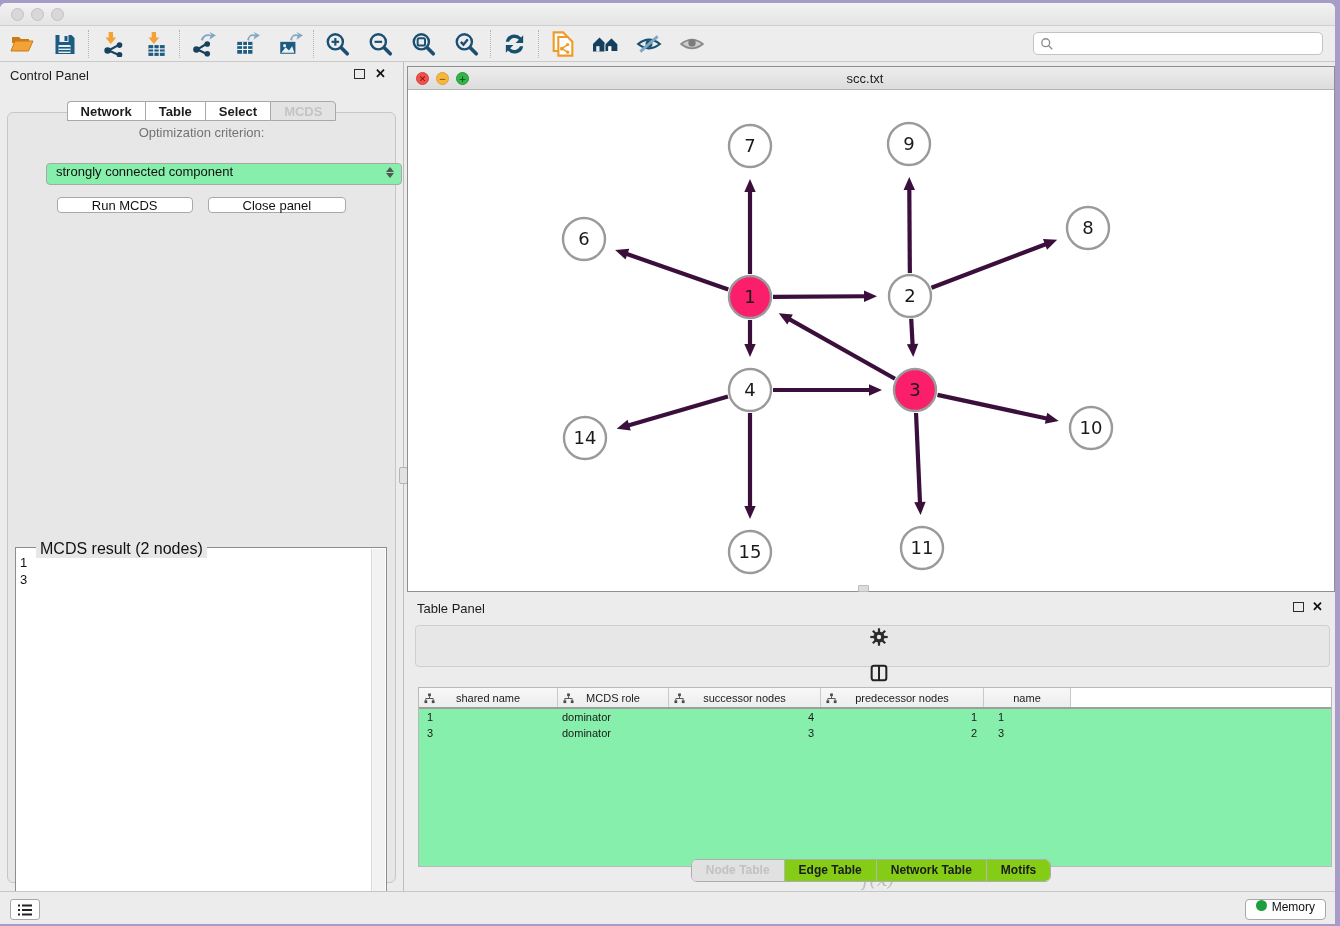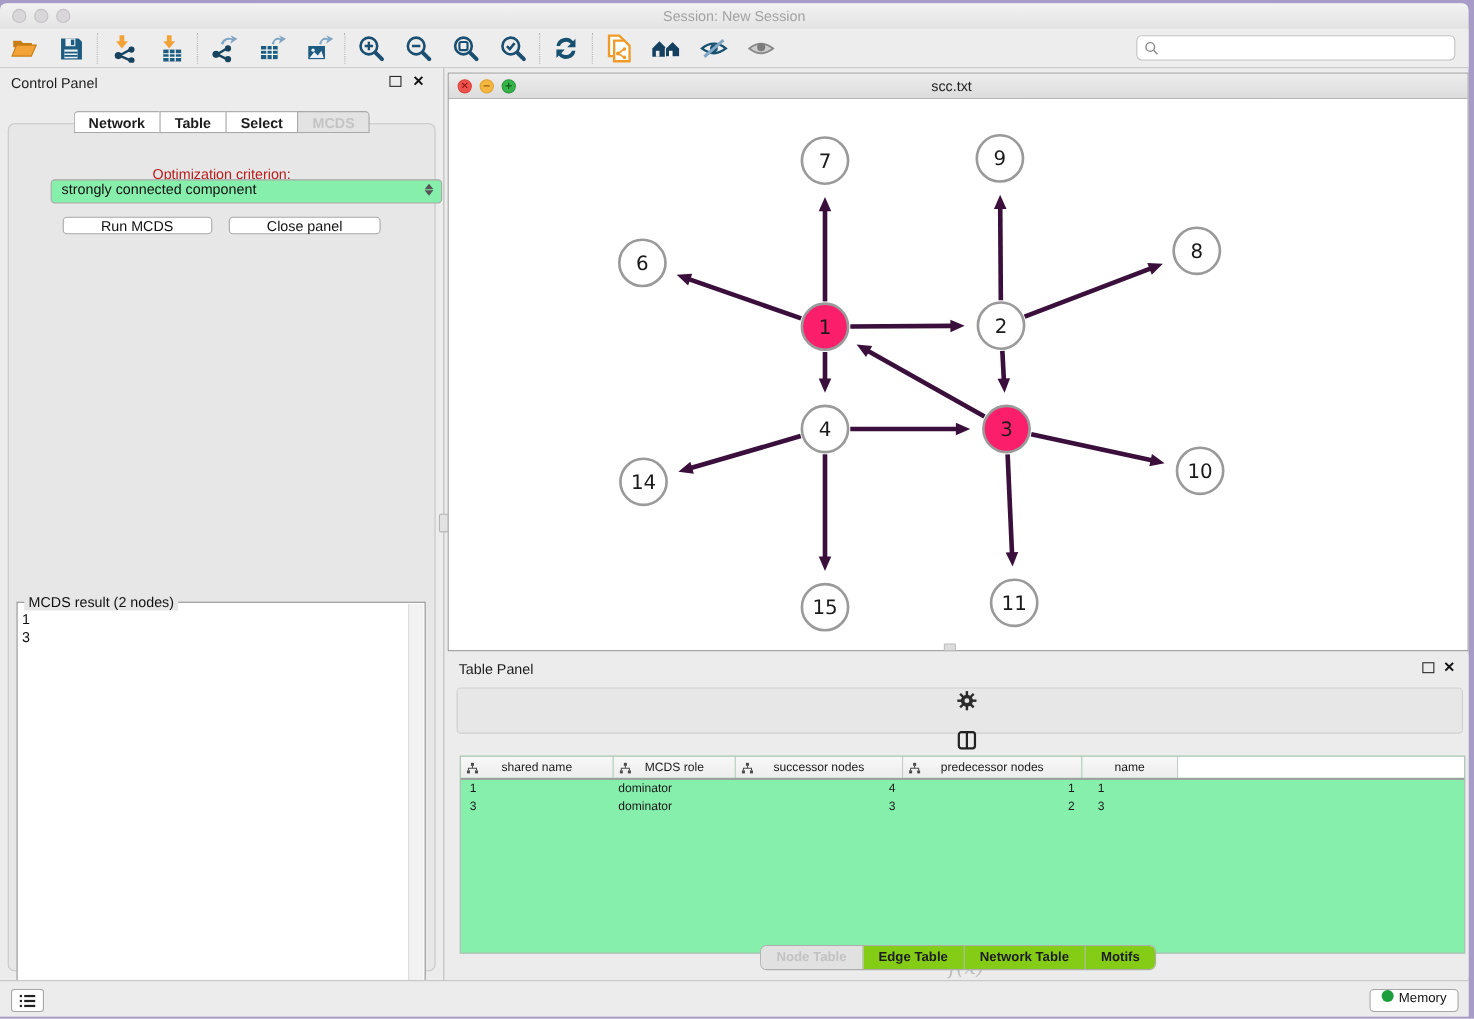--- a/index.html
+++ b/index.html
@@ -25,30 +25,30 @@
   .panel-head { position:relative; height:26px; }
   .panel-title { position:absolute; left:10px; top:6px; font-size:13px; color:#1c1c1c; }
   .float-ico { position:absolute; top:7px; width:11px; height:10px; border:1.5px solid #2b2b2b; background:transparent; }
   .close-ico { position:absolute; top:4px; font-size:13px; font-weight:bold; color:#111; }
   .cp-tabs { position:absolute; left:0; top:39px; width:100%; display:flex; justify-content:center; z-index:2; }
   .cp-tab { height:20px; padding:2px 13px; background:#fff; border:1px solid #a8a8a8; border-right:none; font-size:13px; font-weight:bold; color:#1d1d1d; }
   .cp-tab:first-child { border-radius:4px 0 0 0; }
   .cp-tab:last-child { border-right:1px solid #a8a8a8; border-radius:0 4px 0 0; }
   .cp-tab.active { background:#e3e3e3; color:#c4c4c4; }
   .cp-body { position:absolute; left:7px; top:50px; width:389px; height:771px; background:#e7e7e7; border:1px solid #c6c6c6; border-radius:6px; }
-  .opt-label { margin-top:38px; text-align:center; font-size:13px; color:#b91c1c; }
+  .opt-label { margin-top:12px; text-align:center; font-size:13px; color:#737373; }
   .criterion { position:absolute; left:38px; top:50px; width:356px; height:22px; background:#86efac; border:1px solid #a8a8a8; border-radius:4px; font-size:13px; color:#111; display:flex; align-items:flex-start; padding-left:9px; }
   .chevrons { position:absolute; right:7px; top:3px; display:flex; flex-direction:column; gap:1px; }
   .chevrons i { width:0; height:0; border-left:4px solid transparent; border-right:4px solid transparent; }
   .chev-up { border-bottom:5px solid #555; }
   .chev-dn { border-top:5px solid #555; }
   .cp-buttons { position:absolute; left:0; top:84px; width:100%; display:flex; justify-content:center; gap:15px; }
   .mac-btn { height:16px; background:#fff; border:1px solid #a8a8a8; border-radius:4px; font-size:13px; color:#111; padding:0 34px; font-family:"Liberation Sans",sans-serif; }
   .result-group { position:absolute; left:7px; top:434px; width:372px; height:375px; border:1px solid #8d8d8d; background:#fff; }
-  .result-legend { position:absolute; left:6px; top:-8px; background:#e7e7e7; padding:0 4px; font-size:13px; color:#111; }
+  .result-legend { position:absolute; left:20px; top:-8px; background:#e7e7e7; padding:0 4px; font-size:16px; color:#111; }
   .result-lines { position:absolute; left:4px; top:6px; font-size:13px; color:#111; line-height:17px; }
   .result-scroll { position:absolute; right:1px; top:1px; bottom:1px; width:14px; background:#f2f2f2; border-left:1px solid #dcdcdc; }
 
   
   .v-split { position:absolute; left:403px; top:59px; width:4px; height:829px; background:#ececec; border-left:1px solid #bdbdbd; }
   .v-handle { position:absolute; left:-5px; top:405px; width:9px; height:17px; background:#e2e2e2; border:1px solid #b5b5b5; border-radius:2px; }
   .h-handle { position:absolute; left:858px; top:582px; width:11px; height:7px; background:#dcdcdc; border:1px solid #bdbdbd; border-radius:1px; }
 
   
   .net-window { position:absolute; left:407px; top:63px; width:928px; height:526px; border:1px solid #8f8f8f; background:#fff; }
@@ -87,21 +87,20 @@
 </style>
 </head>
 <body>
 
 <div class="window">
 
   <div class="titlebar">
     <span class="tl-dot" style="left:11px"></span>
     <span class="tl-dot" style="left:31px"></span>
     <span class="tl-dot" style="left:51px"></span>
-    <div class="win-title">Session: New Session</div>
   </div>
 
   <div class="toolbar">
     <div class="tb-icon">
       <svg width="28" height="24" viewBox="0 0 24 24">
         <path d="M2 5h7l2 2h8v4H2z" fill="#c87d14"></path>
         <path d="M1 19l4-10h18l-4.5 10z" fill="#f2a237" stroke="#c87d14" stroke-width="1"></path>
       </svg>
     </div>
     <div class="tb-icon">

